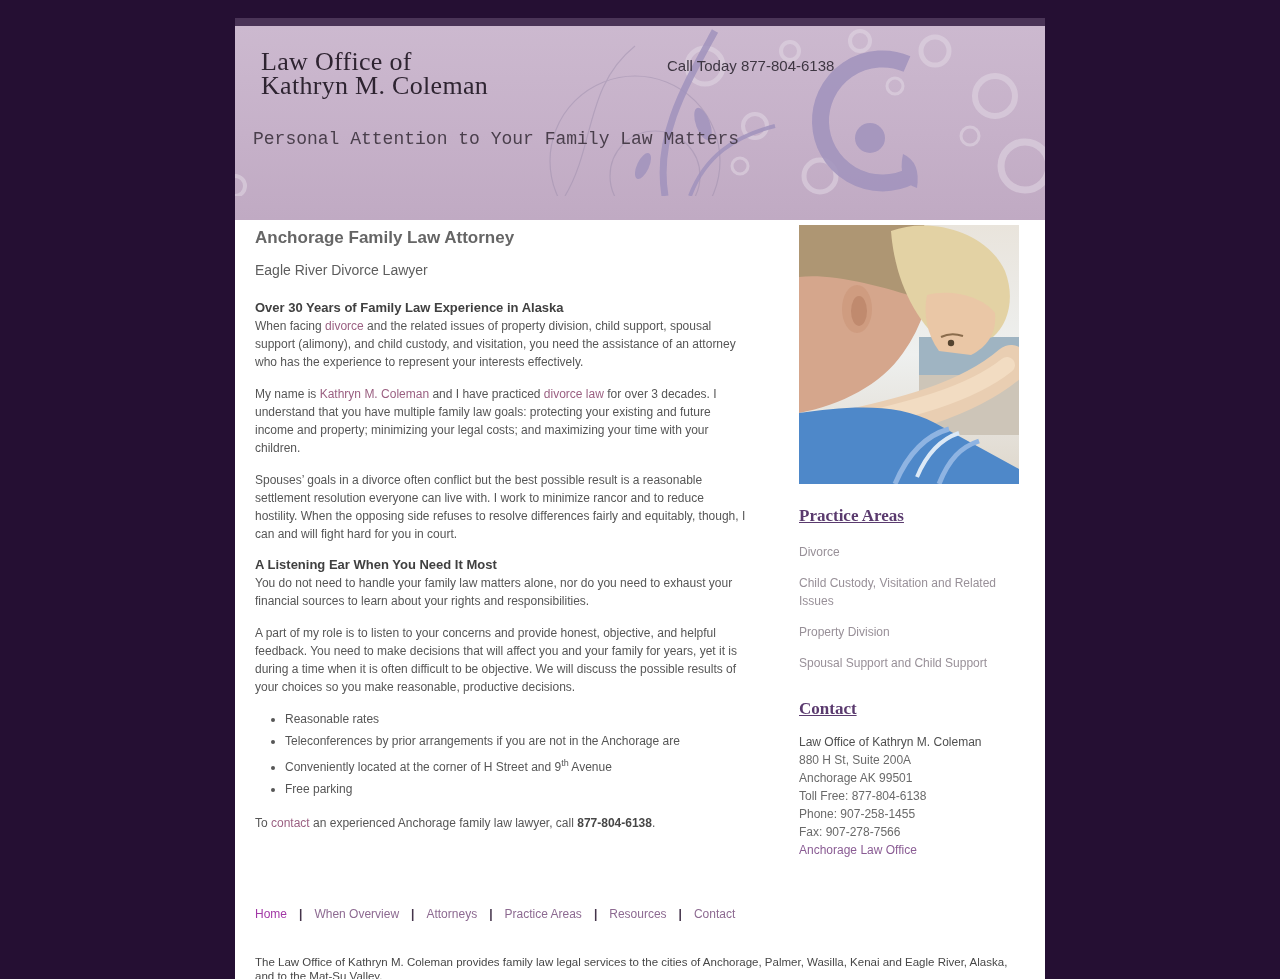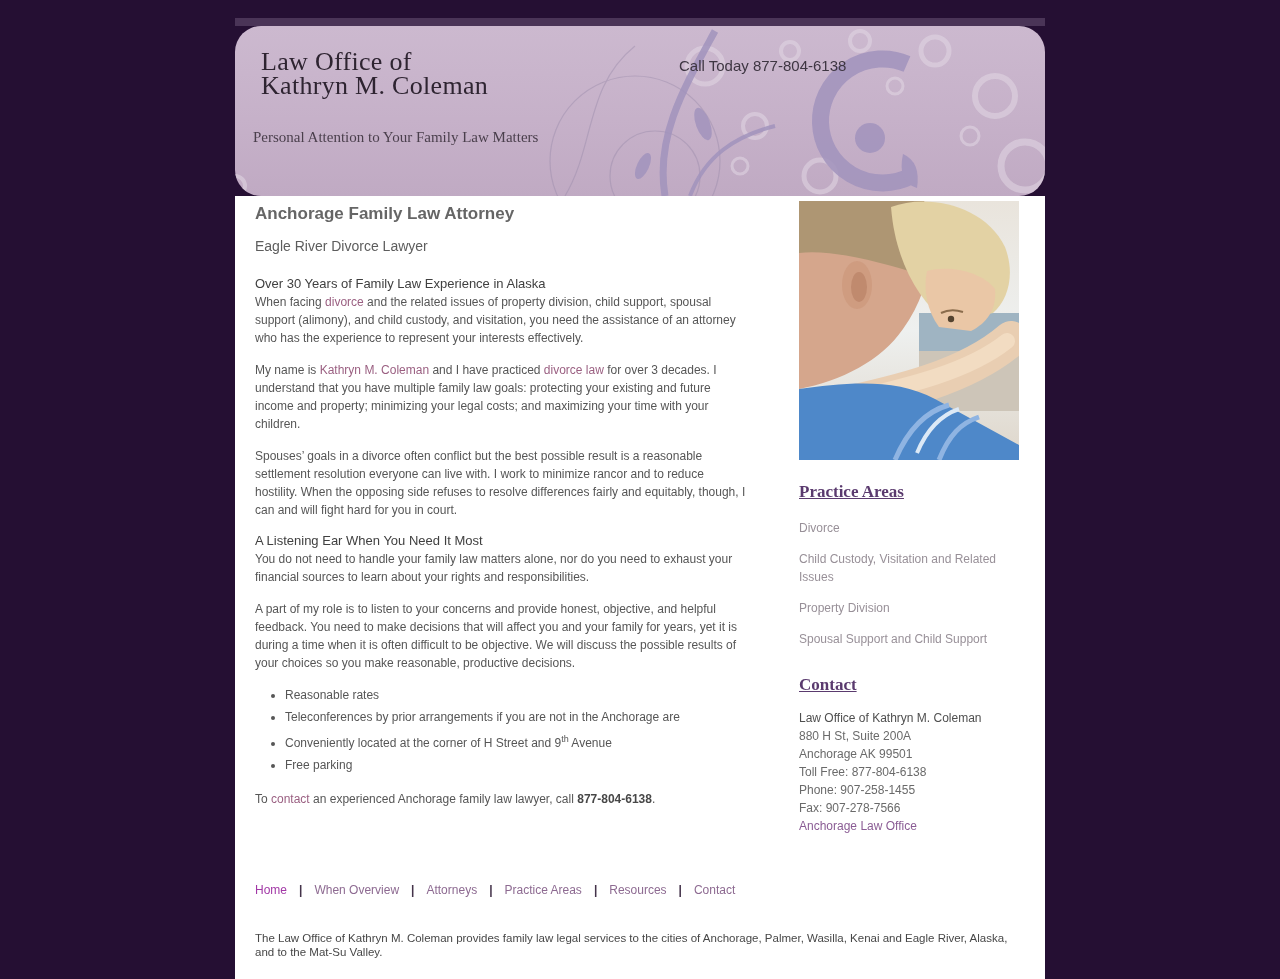--- a/index.html
+++ b/index.html
@@ -3,39 +3,39 @@
 <meta charset="utf-8">
 <style>
   * { margin:0; padding:0; box-sizing:border-box; }
   html,body { background:#250f33; }
   body { font-family:"Liberation Sans", sans-serif; }
 
   .page { width:810px; margin:18px auto 0 235px; }
   .topbar { height:8px; background:#4a3457; }
 
   
-  .header { position:relative; height:170px; overflow:hidden;
-            background:linear-gradient(180deg,#ccb9cf 0%,#c6b1c9 55%,#c0aac3 100%);border-radius:26px; }
+  .header { position:relative; height:194px; overflow:hidden;
+            background:linear-gradient(180deg,#ccb9cf 0%,#c6b1c9 55%,#c0aac3 100%); }
   .header-art { position:absolute; inset:0; }
   .firm-title { position:absolute; left:26px; top:24px;
                 font-family:"Liberation Serif", serif; font-size:26px; line-height:24px;
                 color:#2e2431; letter-spacing:.3px; }
-  .call-today { position:absolute; left:444px; top:31px; font-size:15px; color:#3e3642; }
+  .call-today { position:absolute; left:432px; top:31px; font-size:15px; color:#3e3642; }
   .tagline { position:absolute; left:18px; top:103px;
-             font-family:Liberation Serif, serif; font-size:15px; color:#4a3f4c; }
+             font-family:Liberation Mono, monospace; font-size:18px; color:#4a3f4c; }
 
   
   .content { background:#ffffff; min-height:783px; padding:5px 20px 18px 20px; }
   .cols { display:flex; gap:50px; }
   .main-col { width:494px; }
   .side-col { width:220px; }
 
   h1.page-h1 { font-size:17px; color:#666666; font-weight:bold; margin:3px 0 14px; }
   h2.page-h2 { font-size:14px; color:#5d5d5d; font-weight:normal; margin:0 0 22px; }
-  .article h3 { font-size:13px; color:#404040; font-weight:normal; margin:14px 0 2px; }
+  .article h3 { font-size:13px; color:#404040; font-weight:bold; margin:14px 0 2px; }
   .article p { font-size:12px; line-height:18px; color:#565656; margin:0 0 14px; }
   .article a, .ilink { color:#9a5f81; text-decoration:none; }
   .article b { color:#474747; }
   .article ul { margin:4px 0 16px 30px; }
   .article li { font-size:12px; line-height:18px; color:#565656; margin-bottom:4px;
                 list-style:disc; }
   .article sup { font-size:9px; }
 
   
   .photo-box { width:220px; height:259px; margin-bottom:22px; overflow:hidden; }

